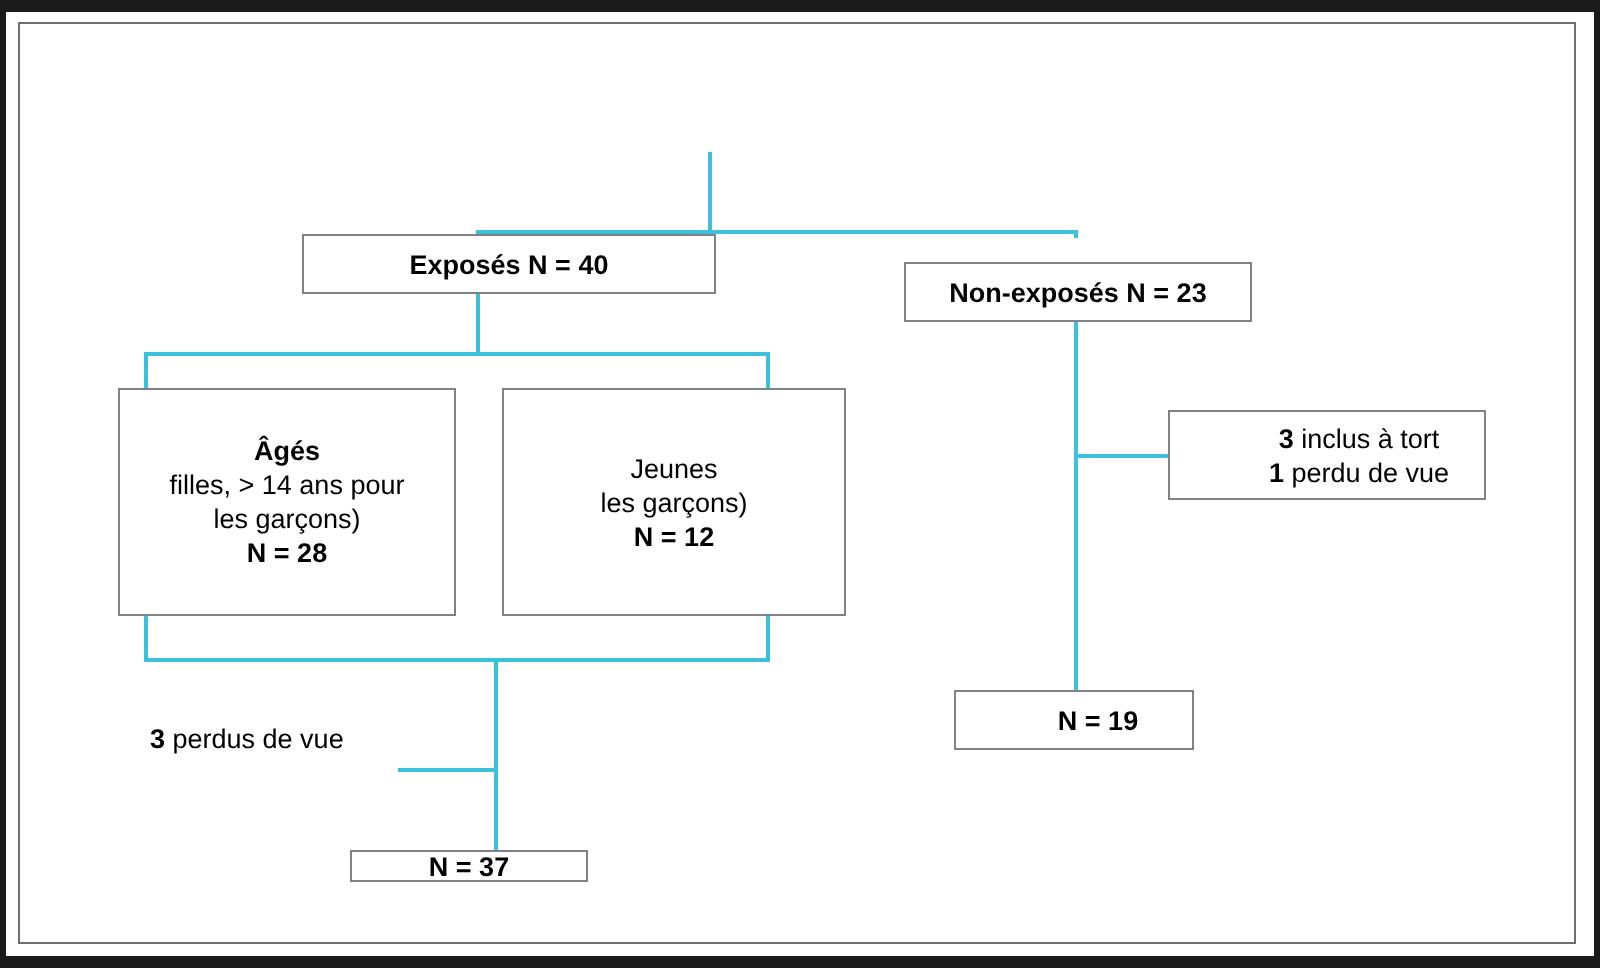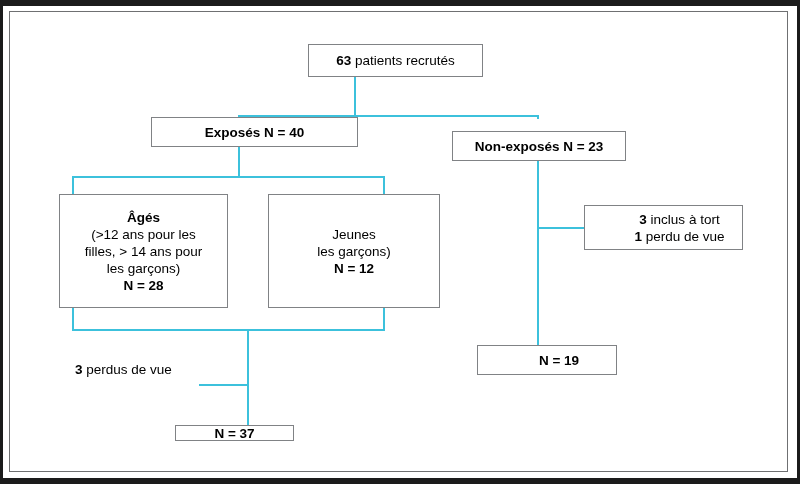--- a/index.html
+++ b/index.html
@@ -92,52 +92,48 @@
   <div class="conn h" style="left:69px; top:323px; width:313px;"></div>
 
   <div class="conn v" style="left:244px; top:323px; height:96px;"></div>
 
   <div class="conn h" style="left:196px; top:378px; width:50px;"></div>
 
   <div class="conn v" style="left:534px; top:140px; height:200px;"></div>
 
   <div class="conn h" style="left:534px; top:221px; width:48px;"></div>
 
-  <div class="node" style="left:305px; top:38px; width:175px; height:33px;">
-    <span class="ln"><b class="bold">63</b><span> patients recrutés</span></span>
-  </div>
 
   <div class="node" style="left:148px; top:111px; width:207px; height:30px;">
     <span class="ln bold">Exposés N = 40</span>
   </div>
 
   <div class="node" style="left:449px; top:125px; width:174px; height:30px;">
     <span class="ln bold">Non-exposés N = 23</span>
   </div>
 
   <div class="node" style="left:56px; top:188px; width:169px; height:114px;">
     <span class="ln bold">Âgés</span>
-    <span class="ln">(&gt;12 ans pour les</span>
     <span class="ln">filles, &gt; 14 ans pour</span>
     <span class="ln">les garçons)</span>
     <span class="ln bold">N = 28</span>
   </div>
 
-  <div class="node" style="left:265px; top:188px; width:172px; height:114px;">
+  <div class="node" style="left:248px; top:188px; width:172px; height:114px;">
     <span class="ln">Jeunes</span>
     <span class="ln">les garçons)</span>
     <span class="ln bold">N = 12</span>
   </div>
 
   <div class="node" style="left:581px; top:199px; width:159px; height:45px;padding-left:32px;">
     <span class="ln"><b class="bold">3</b><span> inclus à tort</span></span>
     <span class="ln"><b class="bold">1</b><span> perdu de vue</span></span>
   </div>
 
-  <div class="node" style="left:474px; top:339px; width:140px; height:30px;padding-left:24px;">
+  <div class="node" style="left:474px; top:339px; width:120px; height:30px;padding-left:24px;">
     <span class="ln bold">N = 19</span>
   </div>
 
   <div class="free-label" style="left:72px; top:355px;"><b class="bold">3</b><span> perdus de vue</span></div>
 
   <div class="node" style="left:172px; top:419px; width:119px; height:16px;">
     <span class="ln bold">N = 37</span>
   </div>
 
 </div>

